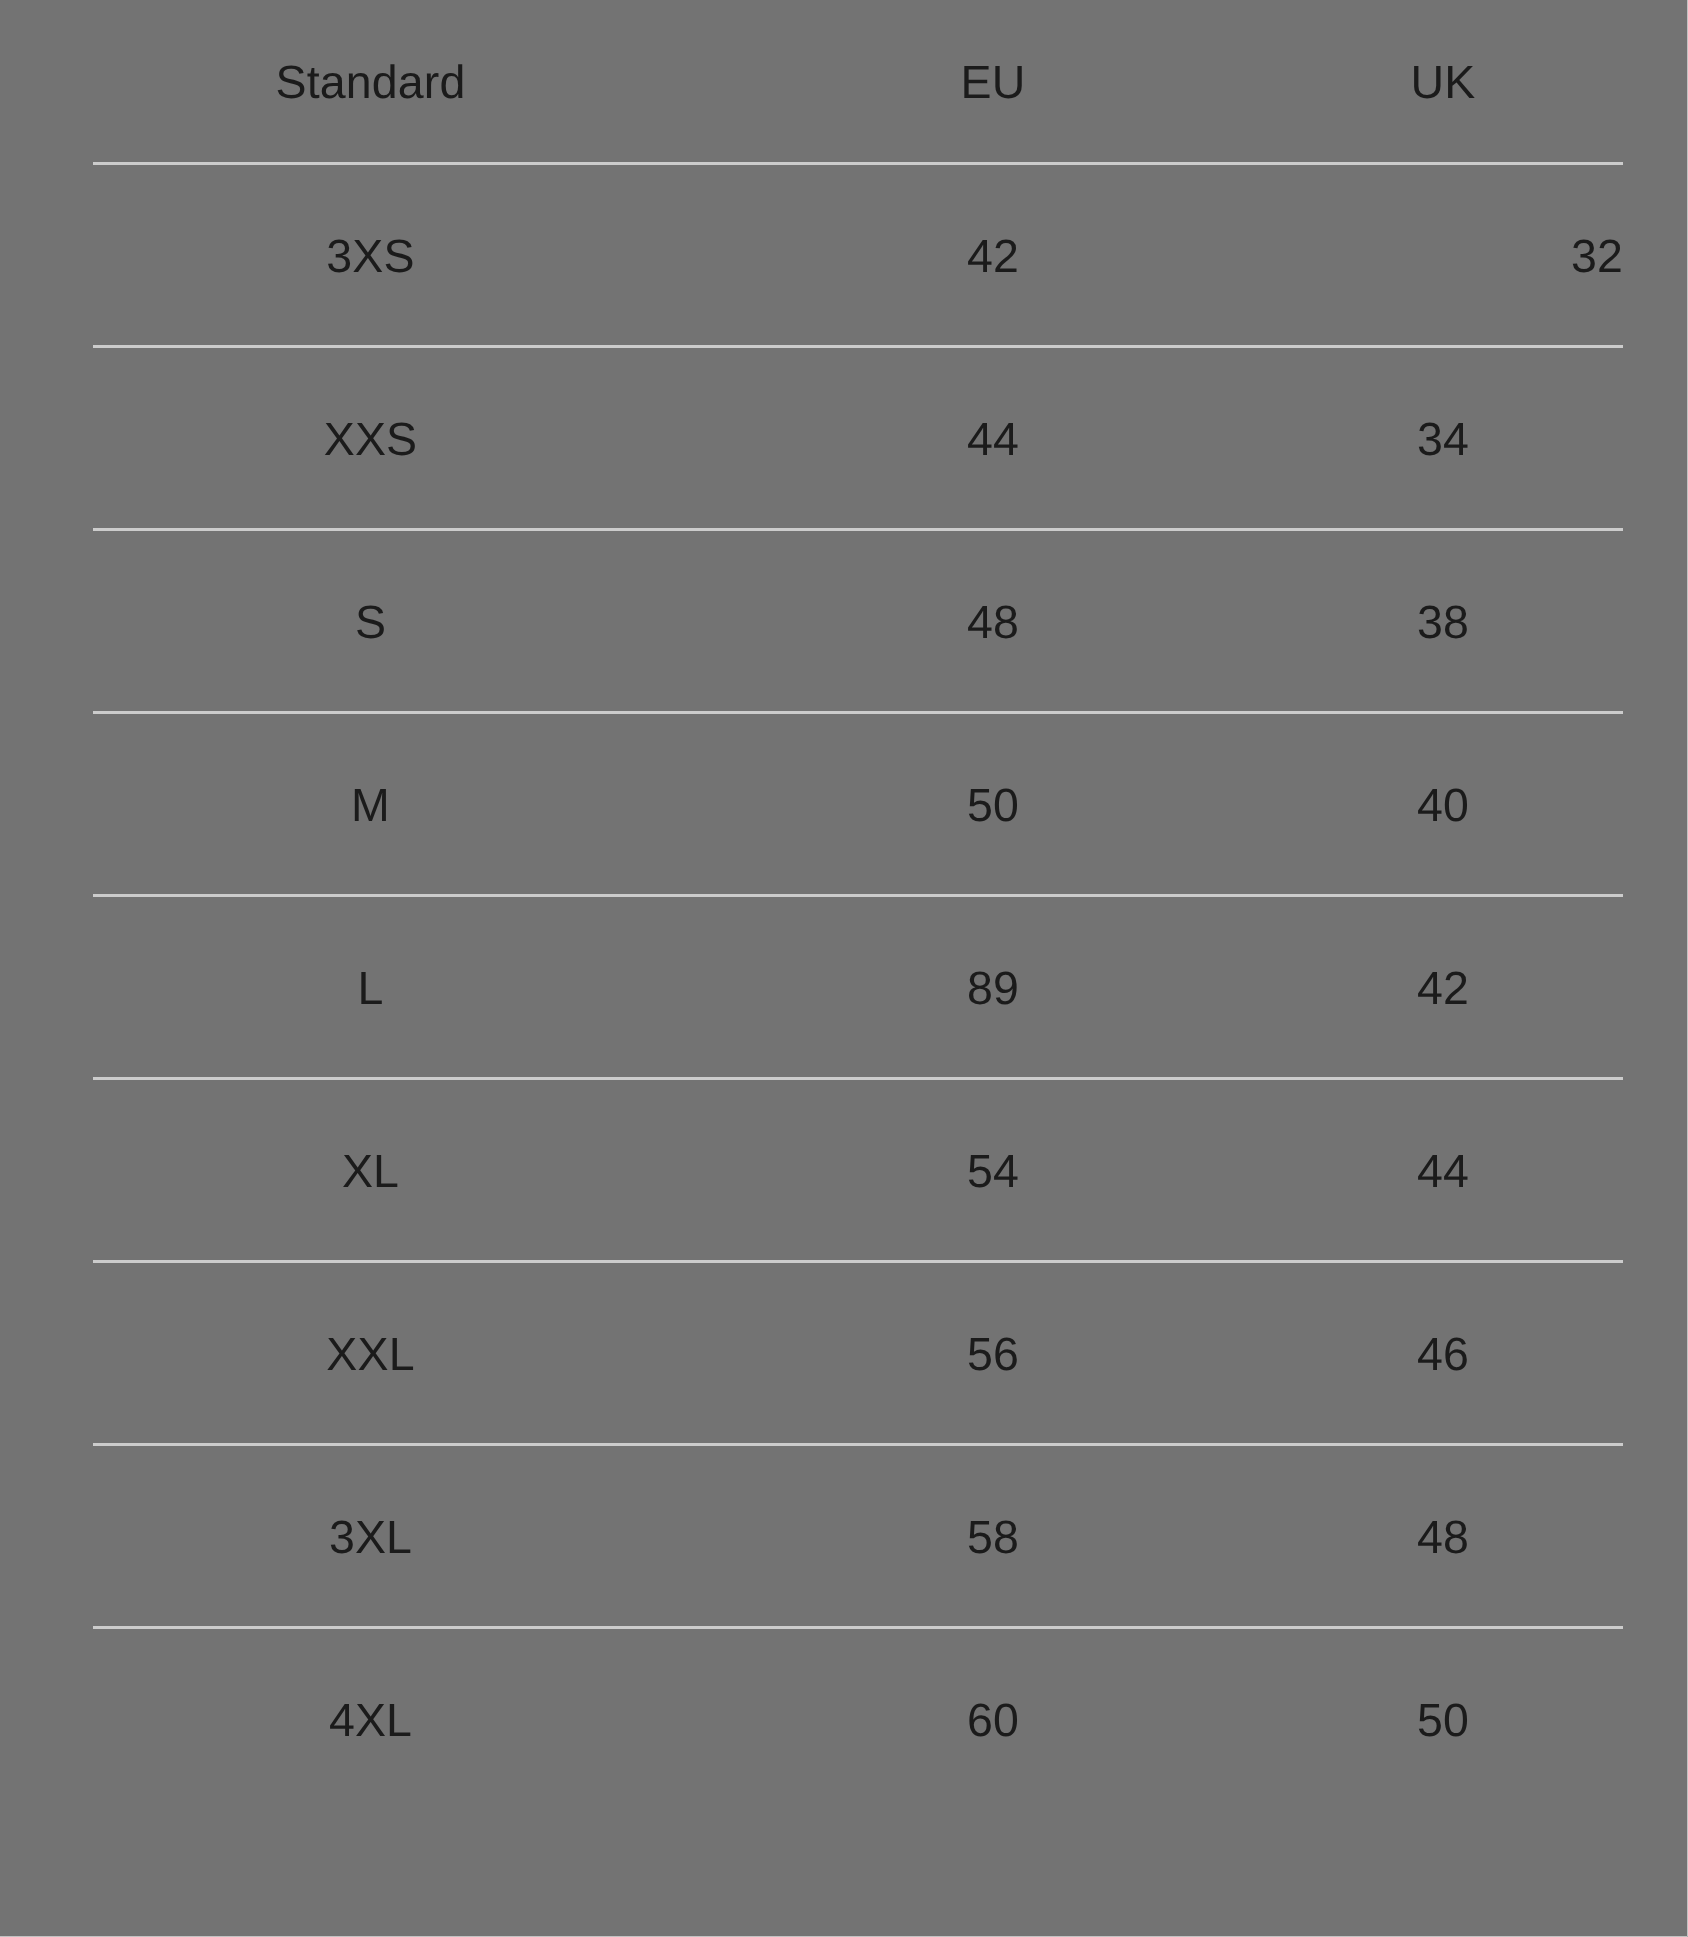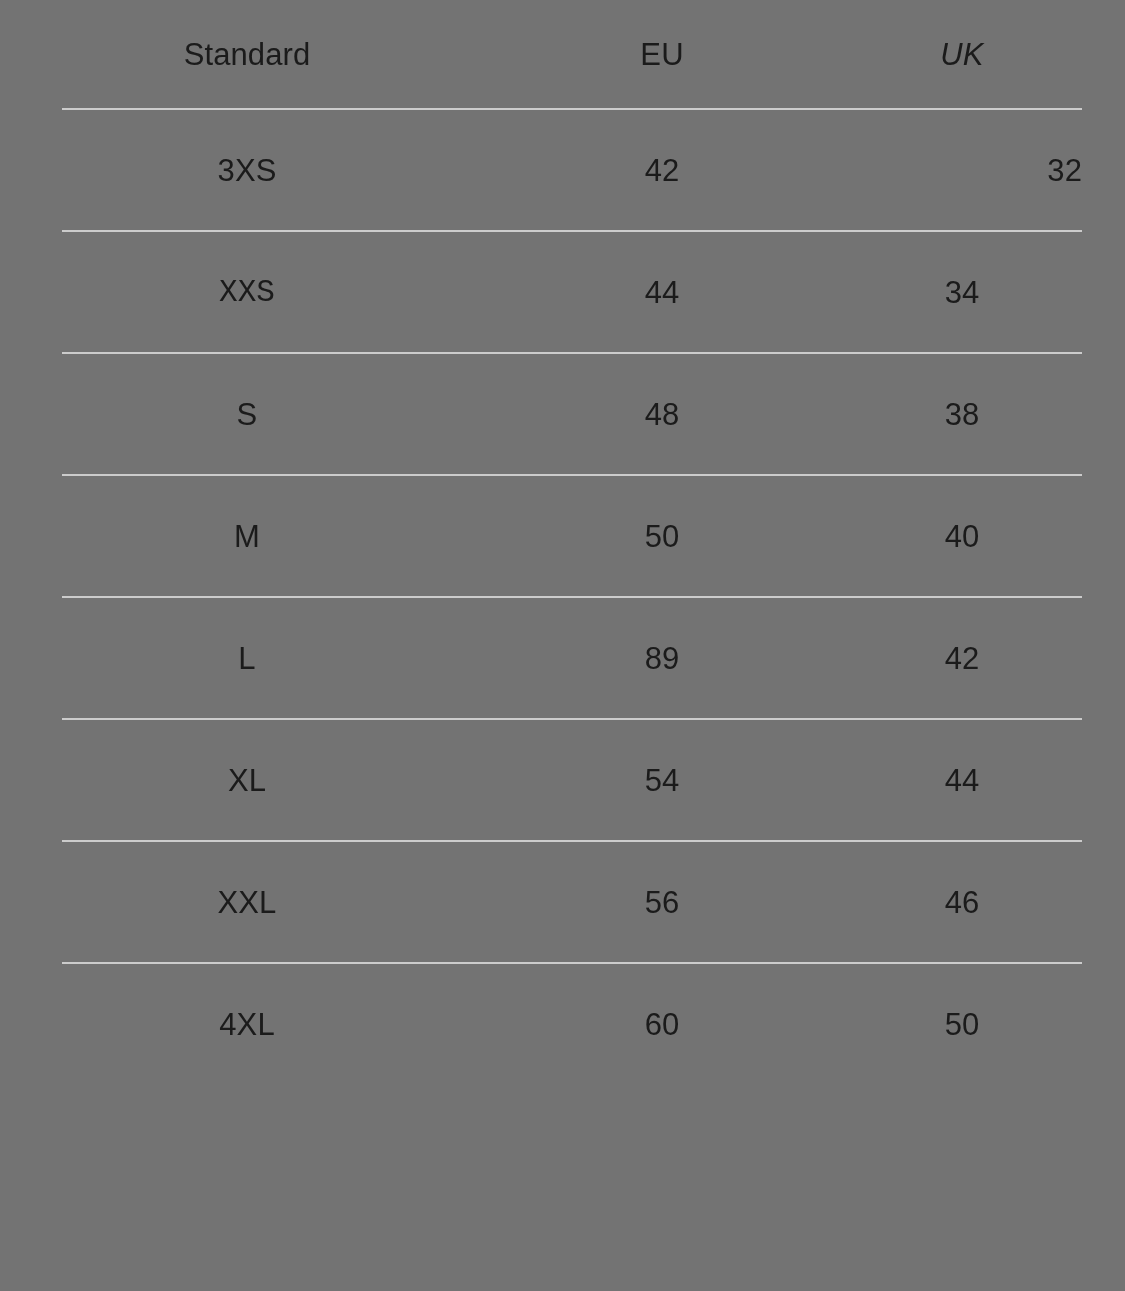--- a/index.html
+++ b/index.html
@@ -82,32 +82,32 @@
     <colgroup>
       <col class="col-standard">
       <col class="col-eu">
       <col class="col-uk">
     </colgroup>
 
     <thead>
       <tr>
         <th class="cell-standard" style="color: rgb(27, 27, 27); border-bottom-color: rgb(204, 204, 204);">Standard</th>
         <th class="cell-eu" style="color: rgb(27, 27, 27); border-bottom-color: rgb(204, 204, 204); margin-top: 24px;">EU</th>
-        <th class="cell-uk" style="color: rgb(27, 27, 27); border-bottom-color: rgb(204, 204, 204); font-style: italic;">UK</th>
+        <th class="cell-uk" style="color: rgb(27, 27, 27); border-bottom-color: rgb(204, 204, 204);">UK</th>
       </tr>
     </thead>
 
     <tbody>
         <tr>
           <td class="cell-standard" style="color: rgb(27, 27, 27); border-bottom-color: rgb(204, 204, 204);">3XS</td>
           <td class="cell-eu" style="color: rgb(27, 27, 27); border-bottom-color: rgb(204, 204, 204);">42</td>
           <td class="cell-uk" style="color: rgb(27, 27, 27); border-bottom-color: rgb(204, 204, 204); text-align: right;">32</td>
         </tr>
         <tr>
-          <td class="cell-standard" style="color: rgb(27, 27, 27); border-bottom-color: rgb(204, 204, 204); font-family: Liberation Mono, monospace;">XXS</td>
+          <td class="cell-standard" style="color: rgb(27, 27, 27); border-bottom-color: rgb(204, 204, 204);">XXS</td>
           <td class="cell-eu" style="color: rgb(27, 27, 27); border-bottom-color: rgb(204, 204, 204);">44</td>
           <td class="cell-uk" style="color: rgb(27, 27, 27); border-bottom-color: rgb(204, 204, 204); margin-top: 32px;">34</td>
         </tr>
         <tr>
           <td class="cell-standard" style="color: rgb(27, 27, 27); border-bottom-color: rgb(204, 204, 204);">S</td>
           <td class="cell-eu" style="color: rgb(27, 27, 27); border-bottom-color: rgb(204, 204, 204);">48</td>
           <td class="cell-uk" style="color: rgb(27, 27, 27); border-bottom-color: rgb(204, 204, 204);">38</td>
         </tr>
         <tr>
           <td class="cell-standard" style="color: rgb(27, 27, 27); border-bottom-color: rgb(204, 204, 204);">M</td>
@@ -123,20 +123,25 @@
           <td class="cell-standard" style="color: rgb(27, 27, 27); border-bottom-color: rgb(204, 204, 204);">XL</td>
           <td class="cell-eu" style="color: rgb(27, 27, 27); border-bottom-color: rgb(204, 204, 204);">54</td>
           <td class="cell-uk" style="color: rgb(27, 27, 27); border-bottom-color: rgb(204, 204, 204);">44</td>
         </tr>
         <tr>
           <td class="cell-standard" style="color: rgb(27, 27, 27); border-bottom-color: rgb(204, 204, 204);">XXL</td>
           <td class="cell-eu" style="color: rgb(27, 27, 27); border-bottom-color: rgb(204, 204, 204);">56</td>
           <td class="cell-uk" style="color: rgb(27, 27, 27); border-bottom-color: rgb(204, 204, 204);">46</td>
         </tr>
         <tr>
+          <td class="cell-standard" style="color: rgb(27, 27, 27); border-bottom-color: rgb(204, 204, 204);">3XL</td>
+          <td class="cell-eu" style="color: rgb(27, 27, 27); border-bottom-color: rgb(204, 204, 204);">58</td>
+          <td class="cell-uk" style="color: rgb(27, 27, 27); border-bottom-color: rgb(204, 204, 204);">48</td>
+        </tr>
+        <tr>
           <td class="cell-standard" style="color: rgb(27, 27, 27);">4XL</td>
           <td class="cell-eu" style="color: rgb(27, 27, 27);">60</td>
           <td class="cell-uk" style="color: rgb(27, 27, 27);">50</td>
         </tr>
       </tbody>
   </table>
 
 </div>
 
 </body></html>

